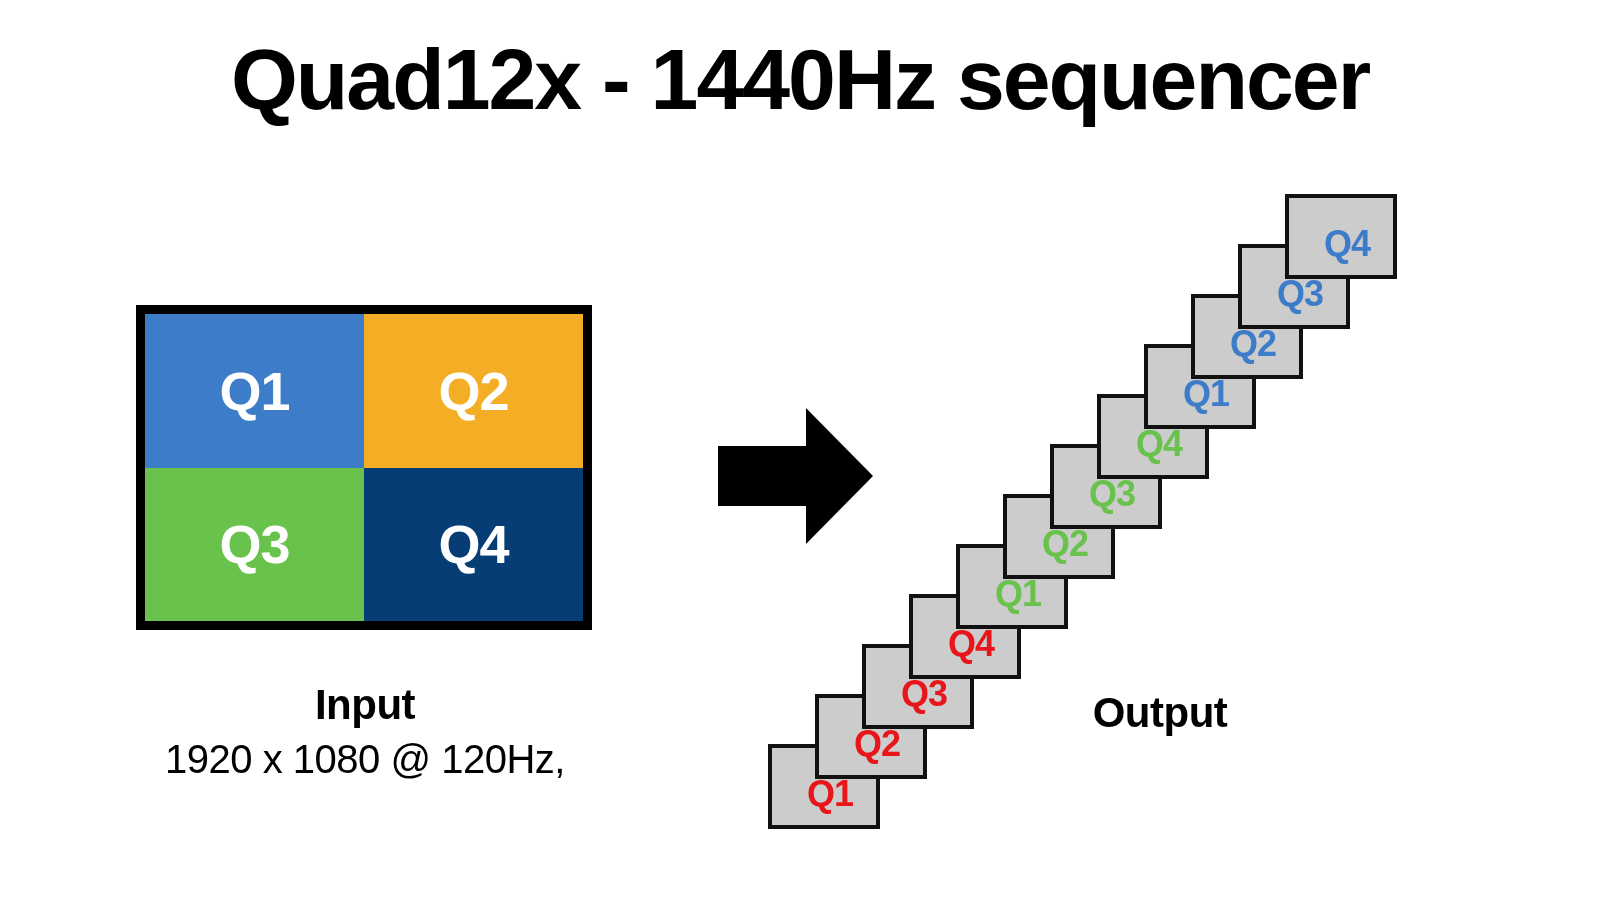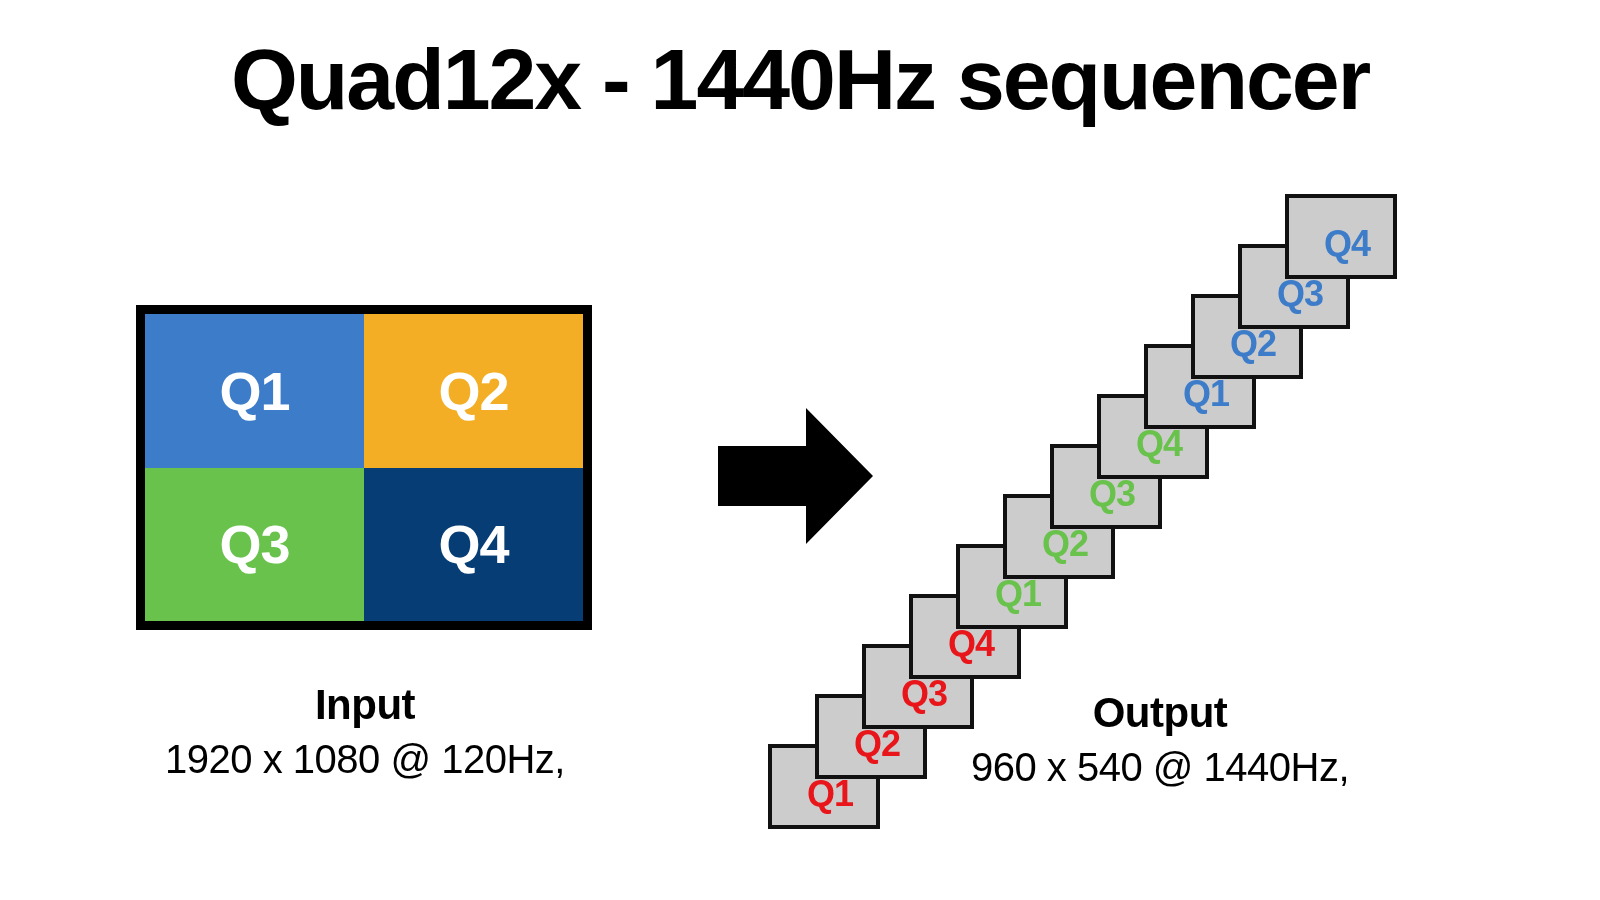--- a/index.html
+++ b/index.html
@@ -189,16 +189,15 @@
       </div>
     </div>
 
   <div class="caption" id="input-caption">
     <div class="caption-title">Input</div>
     <div class="caption-line">1920 x 1080 @ 120Hz,</div>
   </div>
 
   <div class="caption" id="output-caption">
     <div class="caption-title">Output</div>
-    <div class="caption-line">960 x 540 @ 1440Hz,</div>
   </div>
 
 </div>
 
 </body></html>

